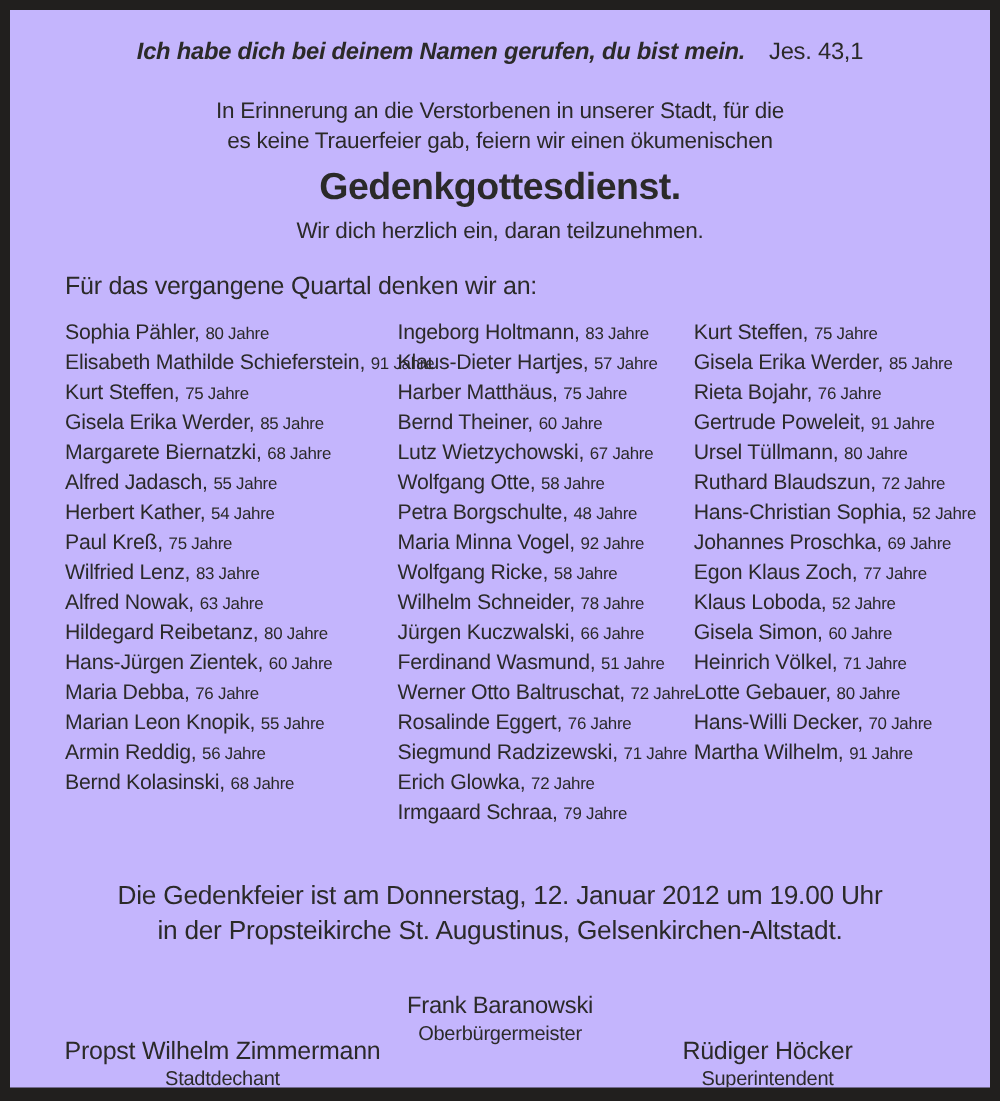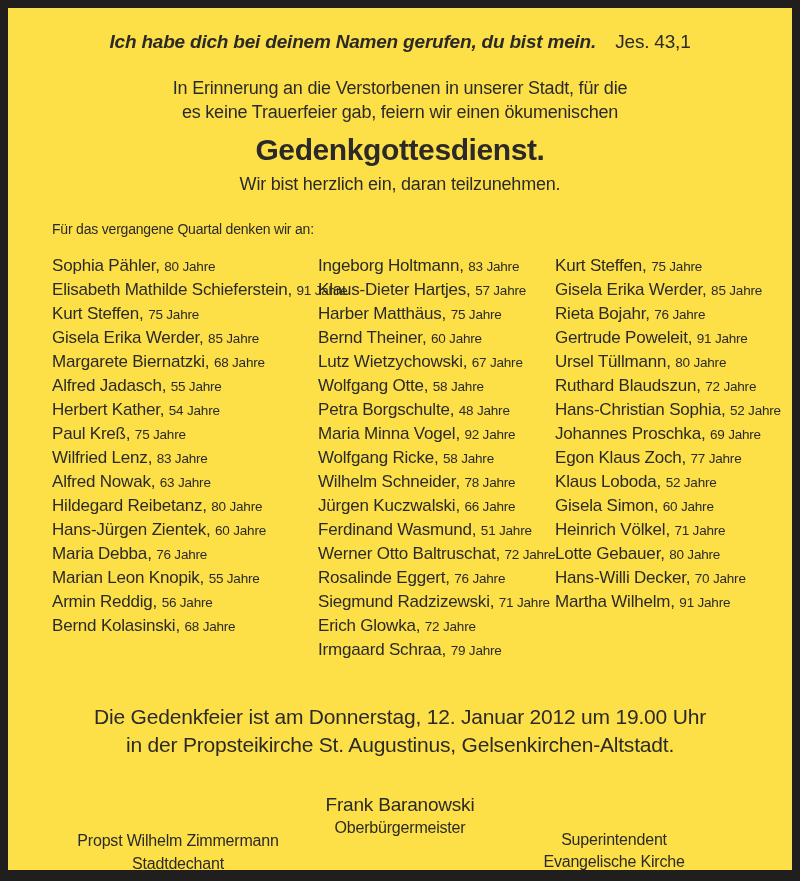--- a/index.html
+++ b/index.html
@@ -5,21 +5,21 @@
   html, body {
     margin: 0;
     padding: 0;
     background: #ffffff;
   }
   .page {
     position: relative;
     width: 800px;
     height: 881px;
     box-sizing: border-box;
-    background: #fde047;
+    background: #c4b5fd;
     border-style: solid;
     border-color: #211f1e;
     border-width: 8px 8px 11px 8px;
     font-family: "Liberation Sans", "DejaVu Sans", sans-serif;
     color: #2b2a29;
     overflow: hidden;
     letter-spacing: -0.2px;
   }
   .quote-line {
     margin-top: 22px;
@@ -51,21 +51,21 @@
     letter-spacing: -0.4px;
   }
   .invitation {
     margin-top: 5px;
     text-align: center;
     font-size: 18px;
     line-height: 24px;
   }
   .list-heading {
     margin: 21px 4px 0 44px;
-    font-size: 14px;
+    font-size: 20px;
     line-height: 24px;
   }
   .columns {
     display: flex;
     margin: 13px 0 0 44px;
   }
   .name-col { flex: 0 0 auto; }
   .name-col.col-1 { width: 266px; }
   .name-col.col-2 { width: 237px; }
   .name-col.col-3 { flex: 1 1 auto; }
@@ -89,42 +89,42 @@
     margin-top: 34px;
   }
   .sig-block { position: absolute; text-align: center; }
   .sig-center {
     left: 50%;
     top: 0;
     transform: translateX(-50%);
   }
   .sig-left  { left: 20px;  top: 36px; width: 300px; }
   .sig-right { right: 48px; top: 36px; width: 260px; }
-  .sig-name  { font-size: 16px; line-height: 24px; }
+  .sig-name  { font-size: 20px; line-height: 24px; }
   .sig-center .sig-name { font-size: 19px; }
   .sig-role, .sig-org { font-size: 16px; line-height: 22px; }
 </style>
 </head>
 <body>
 
 <div class="page">
 
   <div class="quote-line">
     <span class="quote-text">Ich habe dich bei deinem Namen gerufen, du bist mein.</span>
     <span class="quote-ref">Jes. 43,1</span>
   </div>
 
   <div class="intro">
     <div>In Erinnerung an die Verstorbenen in unserer Stadt, für die</div>
     <div>es keine Trauerfeier gab, feiern wir einen ökumenischen</div>
   </div>
 
   <div class="main-title">Gedenkgottesdienst.</div>
 
-  <div class="invitation">Wir bist herzlich ein, daran teilzunehmen.</div>
+  <div class="invitation">Wir dich herzlich ein, daran teilzunehmen.</div>
 
   <div class="list-heading">Für das vergangene Quartal denken wir an:</div>
 
   <div class="columns">
     <div class="name-col col-1">
         <div class="list-item"><span>Sophia Pähler, </span><span class="age">80 Jahre</span></div>
         <div class="list-item"><span>Elisabeth Mathilde Schieferstein, </span><span class="age">91 Jahre</span></div>
         <div class="list-item"><span>Kurt Steffen, </span><span class="age">75 Jahre</span></div>
         <div class="list-item"><span>Gisela Erika Werder, </span><span class="age">85 Jahre</span></div>
         <div class="list-item"><span>Margarete Biernatzki, </span><span class="age">68 Jahre</span></div>
@@ -187,18 +187,19 @@
     <div class="sig-block sig-center">
       <div class="sig-name">Frank Baranowski</div>
       <div class="sig-role">Oberbürgermeister</div>
     </div>
     <div class="sig-block sig-left">
       <div class="sig-name">Propst Wilhelm Zimmermann</div>
       <div class="sig-role">Stadtdechant</div>
       <div class="sig-org">Katholische Kirche</div>
     </div>
     <div class="sig-block sig-right">
+      <div class="sig-name">Rüdiger Höcker</div>
       <div class="sig-role">Superintendent</div>
       <div class="sig-org">Evangelische Kirche</div>
     </div>
   </div>
 
 </div>
 
 </body></html>

